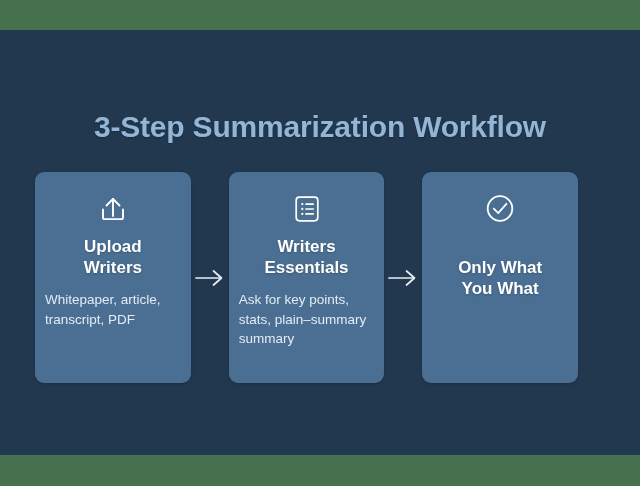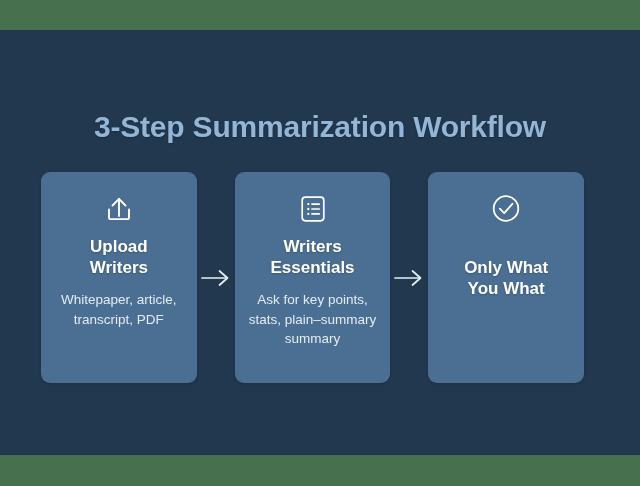--- a/index.html
+++ b/index.html
@@ -44,21 +44,21 @@
     font-weight: bold;
     line-height: 1.2;
     letter-spacing: -0.2px;
     text-shadow: 0 1px 2px rgba(0,0,0,0.25);
     margin-top: 32px;
   }
   .title .line { display: block; }
 
   .cards {
     position: absolute;
-    left: 41px;
+    left: 35px;
     top: 142px;
     width: 543px;
     height: 211px;
     display: flex;
     align-items: stretch;
     justify-content: space-between;
   }
   .card {
     width: 159px;
     box-sizing: border-box;
@@ -84,21 +84,21 @@
     font-weight: bold;
     line-height: 1.24;
     text-align: center;
     margin-bottom: 12px;
     text-shadow: 0 1px 2px rgba(0,0,0,0.22);
   }
   .card-body {
     color: #e3ecf4;
     font-size: 13.5px;
     line-height: 1.45;
-    text-align: center;
+    text-align: left;
     font-weight: normal;
   }
 
   .arrow {
     width: 38px;
     display: flex;
     align-items: center;
     justify-content: center;
     color: #e7eef5;
     flex: 0 0 auto;

